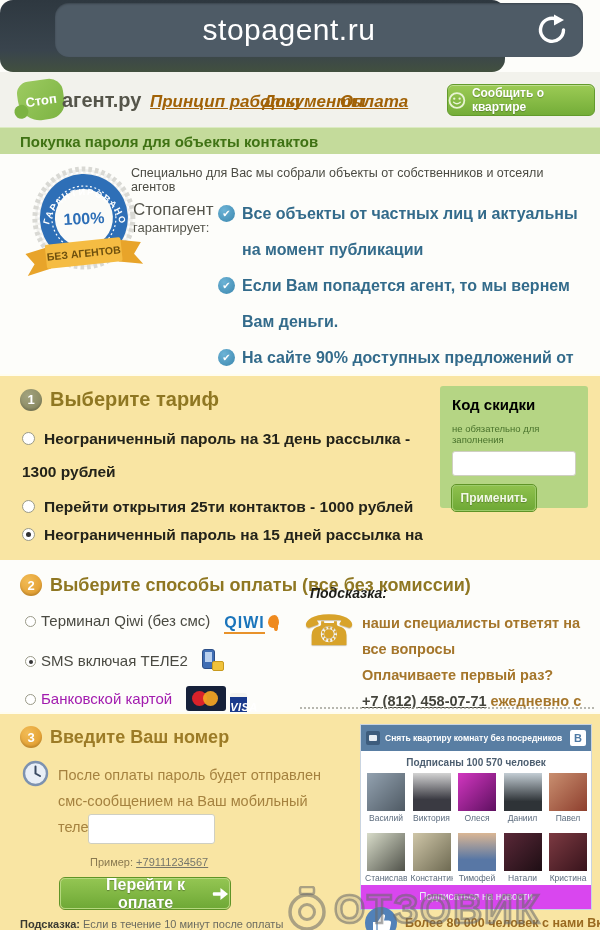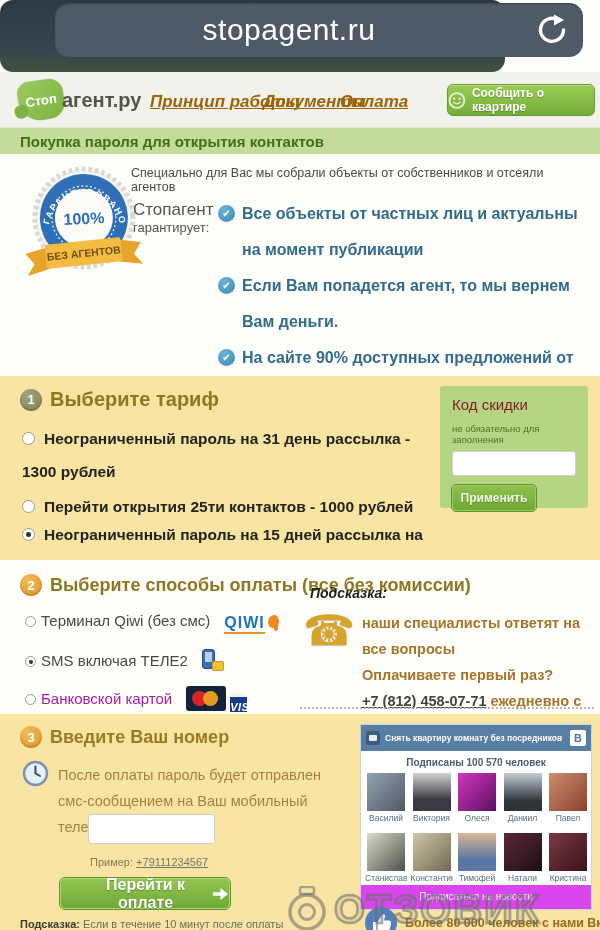--- a/index.html
+++ b/index.html
@@ -71,21 +71,21 @@
          line-height:33px; cursor:pointer; }
   .radio { display:inline-block; width:13px; height:13px; border-radius:50%; background:#fff;
            border:1px solid #9a9a88; margin-right:9px; vertical-align:-1px; position:relative; }
   .radio.sel:after { content:""; position:absolute; left:3px; top:3px; width:5px; height:5px;
                      border-radius:50%; background:#333; }
   .radio.small { width:11px; height:11px; margin-right:5px; }
   .radio.small.sel:after { left:2.5px; top:2.5px; width:4px; height:4px; }
 
   .discount { position:absolute; left:440px; top:10px; width:148px; height:122px; background:#b5d584;
               border-radius:3px; padding:10px 12px; }
-  .discount h3 { font-size:15px; font-weight:normal; color:#7f1d1d; }
+  .discount h3 { font-size:15px; font-weight:bold; color:#000000; }
   .discount .note { font-size:9.5px; color:#49722c; margin-top:10px; }
   .discount input { width:124px; height:25px; margin-top:6px; border:1px solid #cfcfc2; border-radius:3px;
                     background:#fff; font-size:13px; padding:0 5px; }
   .apply-btn { margin-top:9px; width:84px; height:26px; background:linear-gradient(#8fc14d,#6fa936);
                border:1px solid #9ccb6a; outline:1px solid #5f9427; border-radius:4px; color:#f3f9e8;
                font-size:12px; font-weight:bold; cursor:pointer; text-shadow:0 1px 1px rgba(0,0,0,.25); }
 
   
   .sect-pay { position:absolute; left:0; top:560px; width:600px; height:152px; background:#fdfdfa; }
   .pay-row { position:absolute; left:25px; font-size:15px; cursor:pointer; white-space:nowrap; }
@@ -198,21 +198,21 @@
         <circle cx="10" cy="10" r="8.3" fill="none" stroke="#e7f3d2" stroke-width="2"></circle>
         <circle cx="7" cy="8" r="1.3" fill="#e7f3d2"></circle>
           <circle cx="13" cy="8" r="1.3" fill="#e7f3d2"></circle>
         <path d="M 6.3 12 Q 10 15.2 13.7 12" stroke="#e7f3d2" stroke-width="1.6" fill="none" stroke-linecap="round"></path>
       </svg>
       <span>Сообщить о квартире</span>
     </div>
   </div>
 
   <div class="banner">
-    <span>Покупка пароля для открытия контактов</span>
+    <span>Покупка пароля для объекты контактов</span>
   </div>
 
   <div class="guarantee">
     <div class="badge">
       <svg width="132" height="116" viewBox="0 0 132 116">
         <g transform="rotate(-3 64 54)">
           <circle cx="64" cy="52" r="49" fill="#f1f1ee" stroke="#d9d9d4" stroke-width="5" stroke-dasharray="3.6 3"></circle>
           <circle cx="64" cy="52" r="44" fill="#2e6fb7"></circle>
           <circle cx="64" cy="52" r="45.5" fill="none" stroke="#fff" stroke-width="1.6" stroke-dasharray="2.6 2.6"></circle>
           <circle cx="64" cy="52" r="29" fill="#fbfbf8"></circle>

